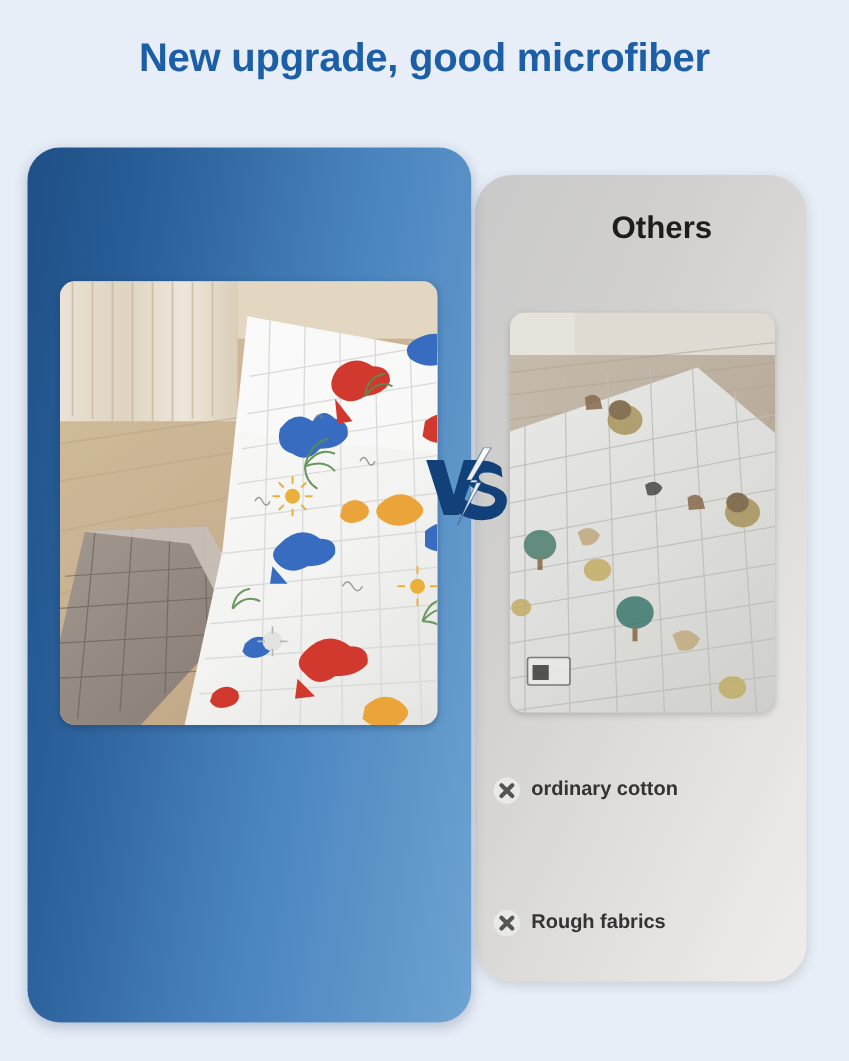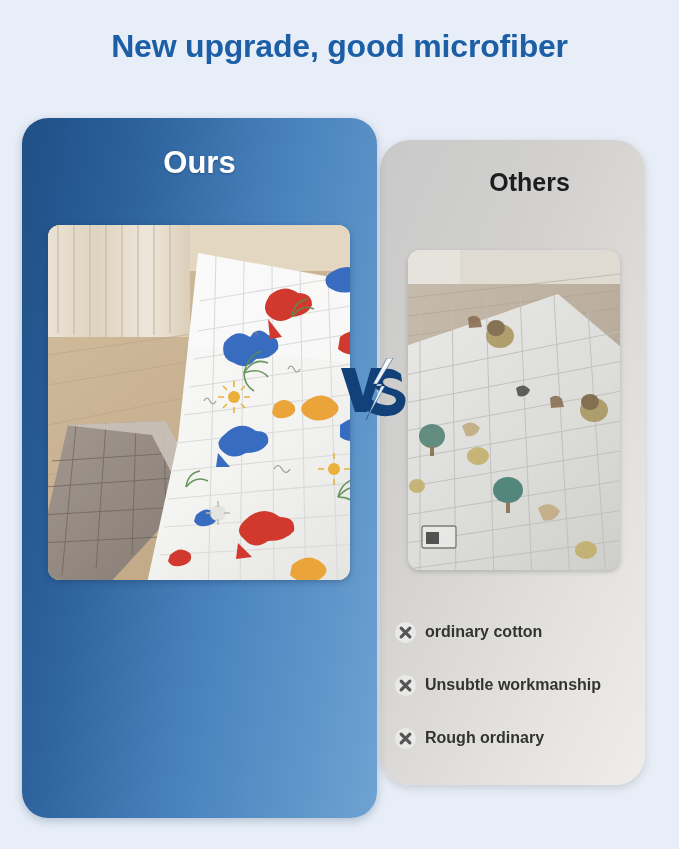--- a/index.html
+++ b/index.html
@@ -231,43 +231,33 @@
   <div class="con-row con-0">
     <span class="x-icon">
       <svg viewBox="0 0 24 24">
         <circle cx="12" cy="12" r="11" fill="#e9e9e7"></circle>
         <path d="M7.5 7.5 L16.5 16.5 M16.5 7.5 L7.5 16.5" stroke="#555555" stroke-width="3.4" stroke-linecap="round"></path>
       </svg>
     </span>
     <span class="con-label">ordinary cotton</span>
   </div>
 
-  <div class="con-row con-1">
-    <span class="x-icon">
-      <svg viewBox="0 0 24 24">
-        <circle cx="12" cy="12" r="11" fill="#e9e9e7"></circle>
-        <path d="M7.5 7.5 L16.5 16.5 M16.5 7.5 L7.5 16.5" stroke="#555555" stroke-width="3.4" stroke-linecap="round"></path>
-      </svg>
-    </span>
-    <span class="con-label">Unsubtle workmanship</span>
-  </div>
 
   <div class="con-row con-2">
     <span class="x-icon">
       <svg viewBox="0 0 24 24">
         <circle cx="12" cy="12" r="11" fill="#e9e9e7"></circle>
         <path d="M7.5 7.5 L16.5 16.5 M16.5 7.5 L7.5 16.5" stroke="#555555" stroke-width="3.4" stroke-linecap="round"></path>
       </svg>
     </span>
-    <span class="con-label">Rough ordinary</span>
+    <span class="con-label">Rough fabrics</span>
   </div>
 </div>
 
 <div class="card card-ours">
-  <div class="card-heading heading-ours">Ours</div>
 
   <div class="photo photo-ours">
     <svg viewBox="0 0 302 355" preserveAspectRatio="none">
       <defs>
         <linearGradient id="curtain" x1="0" y1="0" x2="1" y2="0">
           <stop offset="0" stop-color="#efe7da"></stop>
           <stop offset="0.35" stop-color="#e4d8c5"></stop>
           <stop offset="0.7" stop-color="#f2ece0"></stop>
           <stop offset="1" stop-color="#e0d3bd"></stop>
         </linearGradient>

